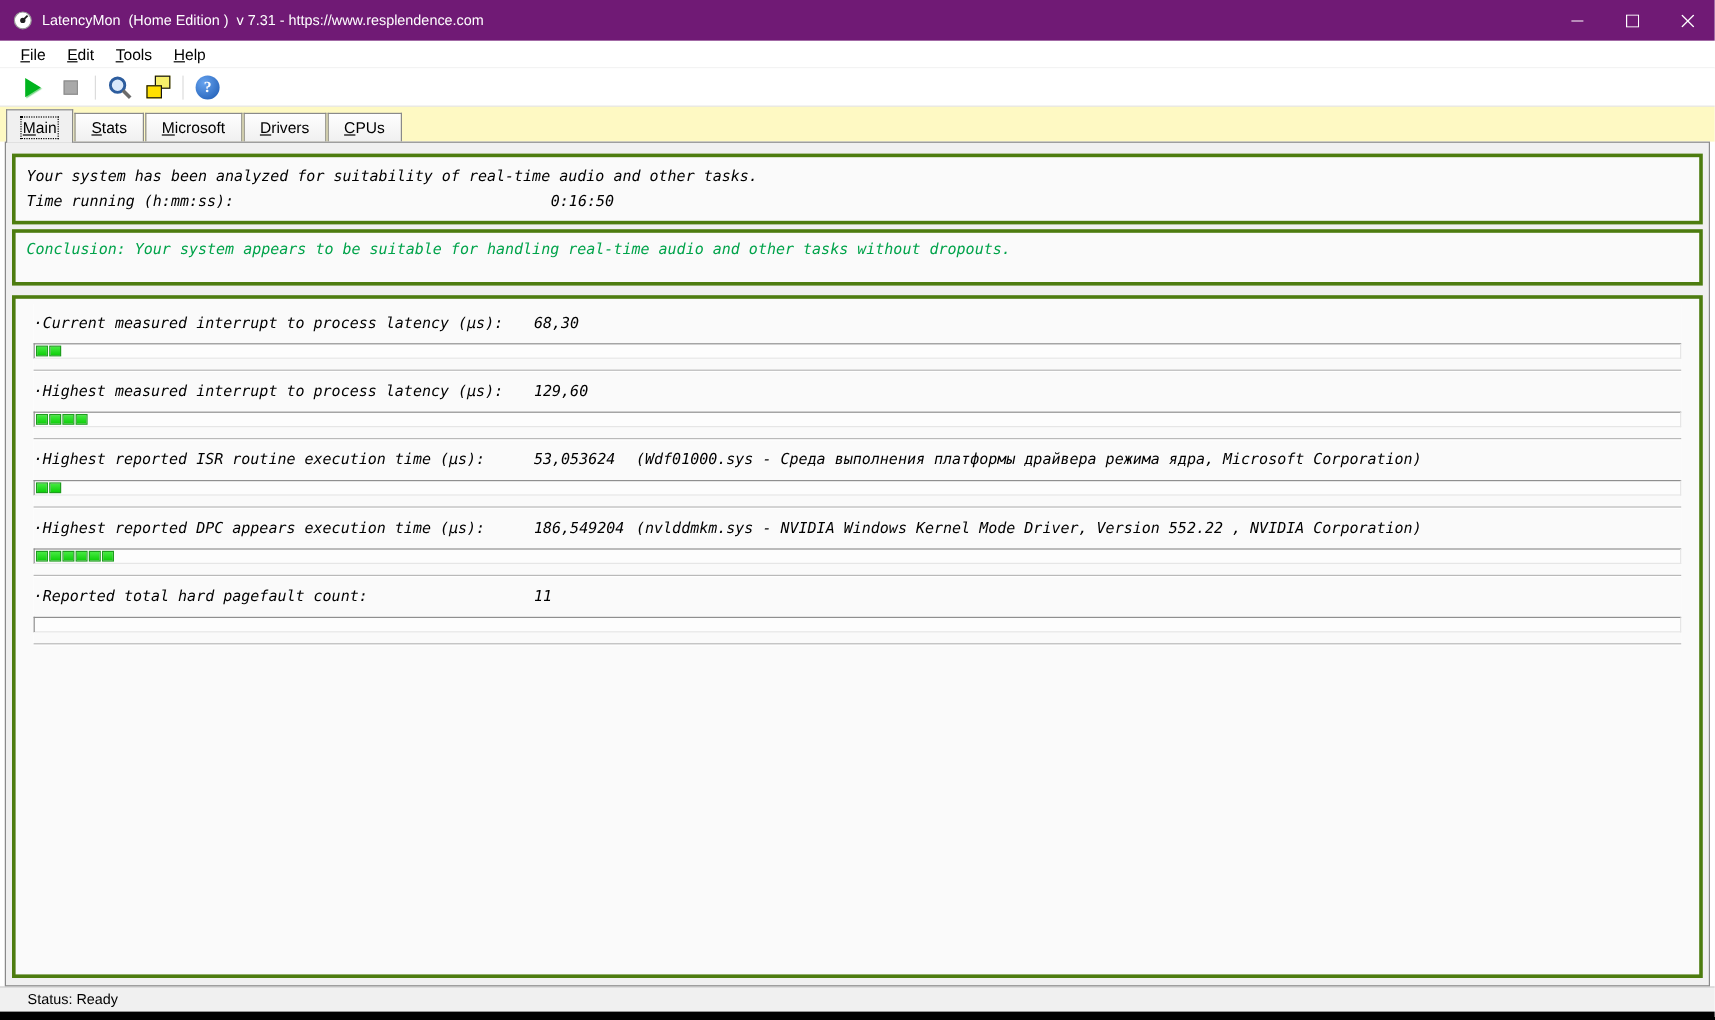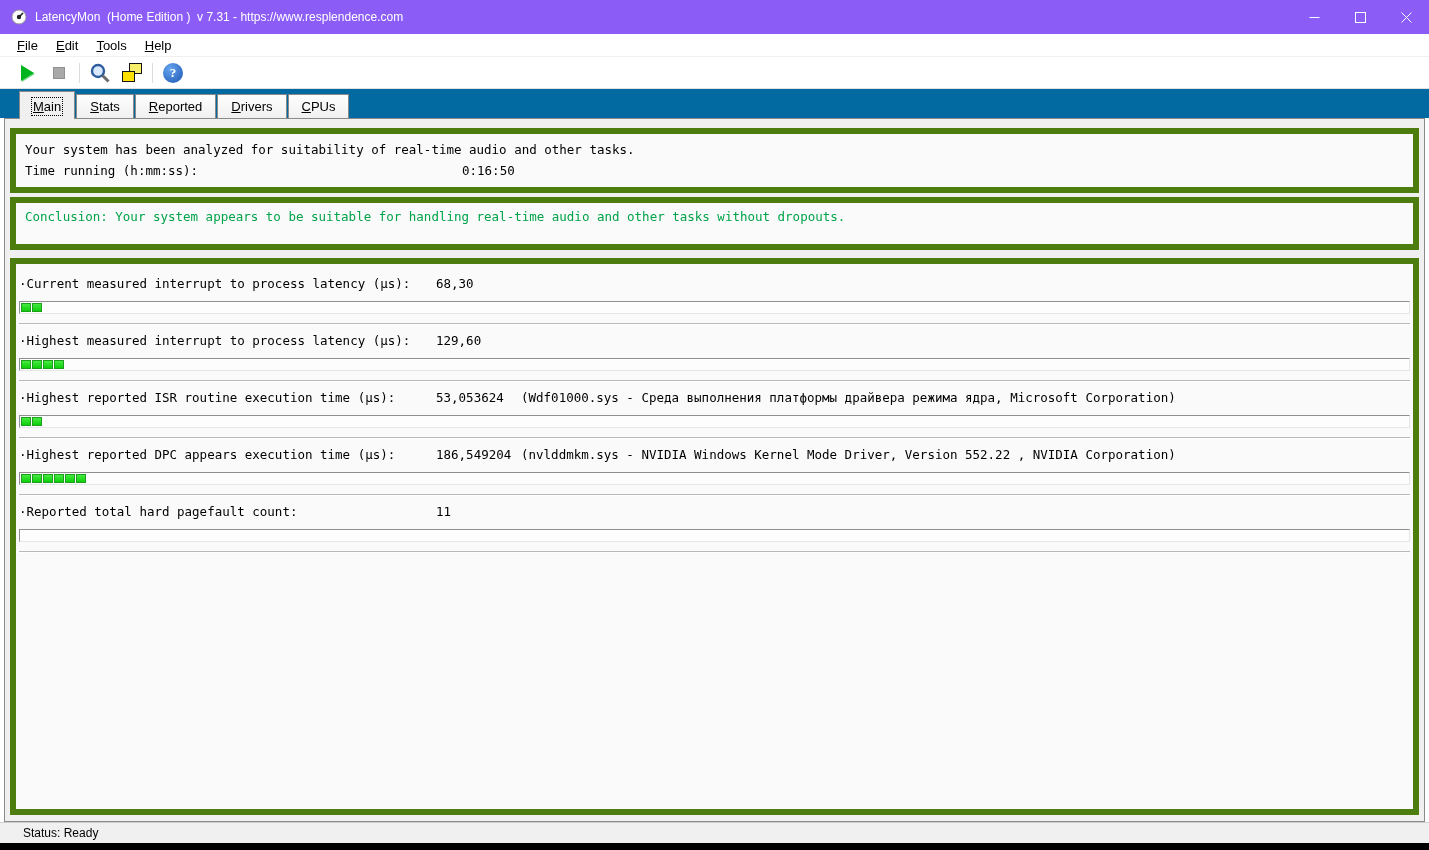--- a/index.html
+++ b/index.html
@@ -1,21 +1,21 @@
 <!DOCTYPE html>
 <html><head>
 <meta charset="utf-8">
 <style>
   * { margin:0; padding:0; box-sizing:border-box; }
   html,body { width:1429px; height:850px; overflow:hidden; }
   body { background:#fff; font-family:"Liberation Sans", sans-serif; color:#000; }
   .window { width:1429px; height:850px; display:flex; flex-direction:column; }
 
   
-  .titlebar { flex:0 0 34px; background:#8b5cf6; display:flex; align-items:center; }
+  .titlebar { flex:0 0 34px; background:#701a75; display:flex; align-items:center; }
   .app-icon { width:16px; height:16px; margin:0 8px 0 11px; display:flex; }
   .title-text { color:#fff; font-size:12px; white-space:pre; }
   .win-controls { margin-left:auto; display:flex; height:100%; }
   .win-btn { width:46px; height:100%; display:flex; align-items:center; justify-content:center; }
 
   
   .menubar { flex:0 0 23px; background:#fff; display:flex; align-items:center; padding-left:8px; font-size:13px; border-bottom:1px solid #f0f0f0; }
   .menu-item { display:inline-block; padding:3px 9px; }
   .menu-item::first-letter { text-decoration:underline; }
 
@@ -25,33 +25,33 @@
   .tool-sep { width:1px; height:20px; background:#dcdcdc; margin:0 6px 0 2px; }
   .play-icon { width:0; height:0; border-left:13px solid #00b41e; border-top:8px solid transparent; border-bottom:8px solid transparent; filter:drop-shadow(1px 1px 0 #7fd98c); }
   .stop-icon { width:12px; height:12px; background:#a9a9a9; border:1px solid #8f8f8f; }
   .help-icon { width:20px; height:20px; border-radius:50%; background:radial-gradient(circle at 35% 30%, #66a3ef, #1a57b0); color:#fff; font-weight:bold; font-size:13px; display:flex; align-items:center; justify-content:center; font-family:"Liberation Serif", serif; }
   .copy-icon { position:relative; width:20px; height:19px; }
   .copy-icon .sq { position:absolute; width:13px; height:11px; background:#ffe000; border:1px solid #141414; }
   .copy-icon .back { right:0; top:0; background:#f7ef6a; }
   .copy-icon .front { left:0; bottom:0; }
 
   
-  .tabbar { flex:0 0 29px; background:#0369a1; display:flex; align-items:flex-end; padding-left:19px; }
+  .tabbar { flex:0 0 29px; background:#fef9c3; display:flex; align-items:flex-end; padding-left:5px; }
   .tab { font-size:13px; height:24px; padding:4px 13px 5px; border:1px solid #8a8a8a; border-bottom:none; background:linear-gradient(#fefefe,#f0f0f0); margin-right:1px; position:relative; z-index:1; }
   .tab.active { height:28px; padding-top:7px; background:#f0f0f0; margin-bottom:-1px; z-index:3; }
   .tab-label { display:inline-block; }
   .tab-label::first-letter { text-decoration:underline; }
   .tab.active .tab-label { outline:1px dotted #000; outline-offset:1px; }
 
   
   .tab-page { flex:1; margin:0 4px 0 4px; border:1px solid #8a8a8a; background:#f0f0f0; padding:9px 5px 6px; display:flex; flex-direction:column; overflow:hidden; position:relative; z-index:2; }
-  .panel { border:6px solid #4d7c0f; background:#fafafa; }
+  .panel { border:3px solid #4d7c0f; background:#fafafa;font-style:italic; }
   .analysis-panel { padding:5px 9px 6px; margin-bottom:4px; }
   .conclusion-panel { padding:3px 9px 17px; margin-bottom:8px; }
-  .metrics-panel { flex:1; padding:3px 3px; overflow:hidden; }
+  .metrics-panel { flex:1; padding:3px 15px; overflow:hidden; }
 
   .mono { font-family:"DejaVu Sans Mono", monospace; font-size:12.5px; line-height:21px; white-space:pre; }
   .kv { display:flex; }
   .kv .k { flex:0 0 437px; }
   .conclusion { color:#00a34a; }
 
   
   .metric { padding:6px 0 9px; border-bottom:1px solid #b9b9b9; box-shadow:0 1px 0 #ffffff; }
   .metric-line { display:flex; }
   .m-label { flex:0 0 417px; }
@@ -127,21 +127,21 @@
     </div>
     <div class="tool-sep"></div>
     <div class="tool-btn">
       <span class="help-icon">?</span>
     </div>
   </div>
 
   <div class="tabbar">
     <div class="tab active"><span class="tab-label">Main</span></div>
     <div class="tab"><span class="tab-label">Stats</span></div>
-    <div class="tab"><span class="tab-label">Reported</span></div>
+    <div class="tab"><span class="tab-label">Microsoft</span></div>
     <div class="tab"><span class="tab-label">Drivers</span></div>
     <div class="tab"><span class="tab-label">CPUs</span></div>
   </div>
 
   <div class="tab-page">
 
     <div class="panel analysis-panel">
       <div class="mono">Your system has been analyzed for suitability of real-time audio and other tasks.</div>
       <div class="mono kv">
         <span class="k">Time running (h:mm:ss):</span>

